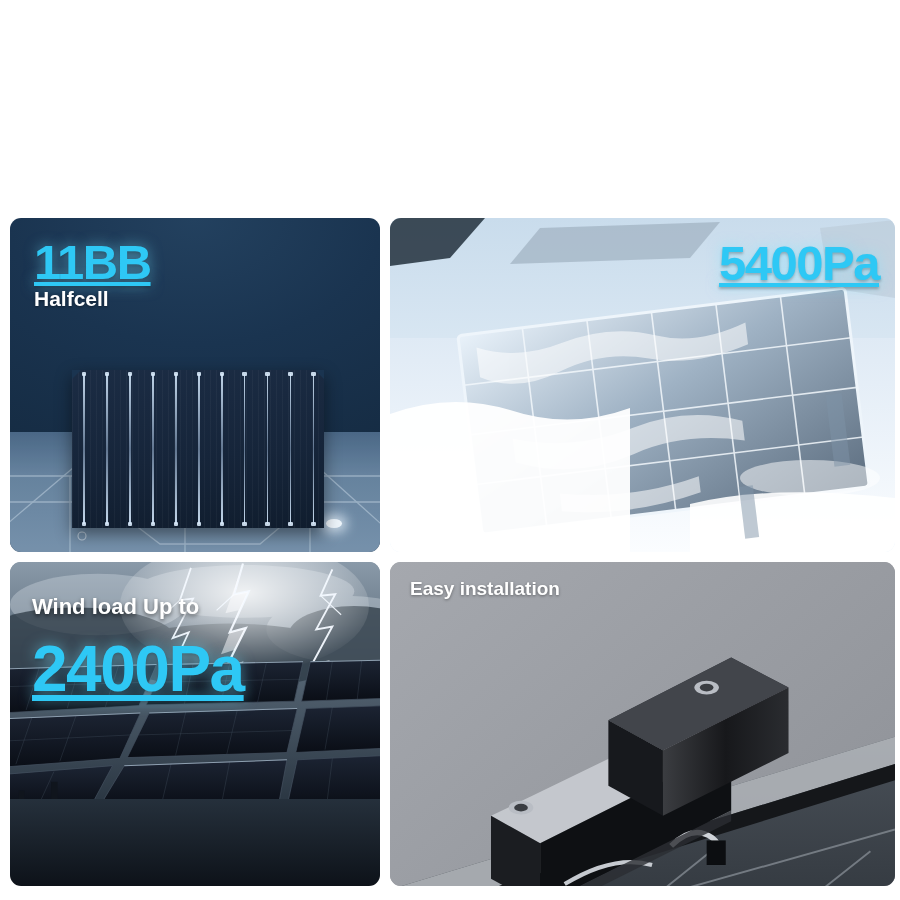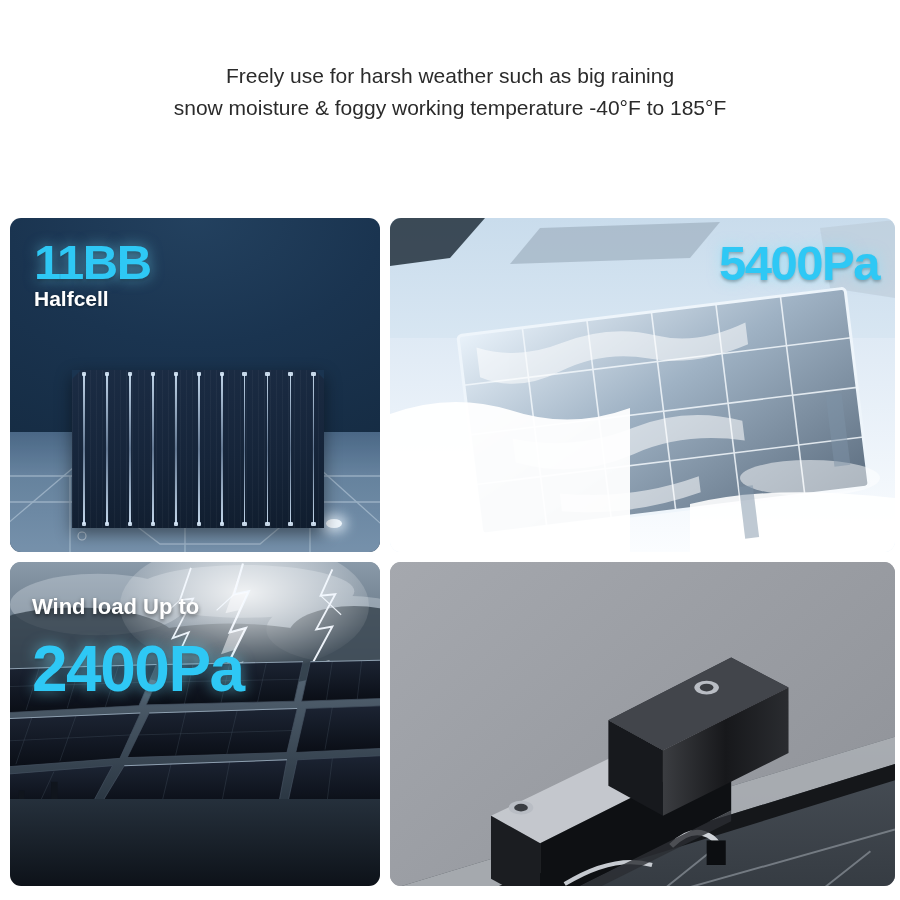--- a/index.html
+++ b/index.html
@@ -90,20 +90,21 @@
   .busbar .cap.t{top:-2px;} .busbar .cap.b{bottom:-2px;}
 
   .ov { position:absolute; z-index:5; }
   .p-halfcell .ov { left:24px; top:20px; }
   .big-cyan {
     color:#2ec8f5;
     font-weight:bold;
     letter-spacing:-1.5px;
     line-height:1;
     text-shadow:0 0 14px rgba(120,225,255,.55), 0 2px 3px rgba(0,0,0,.30);
+    text-decoration:underline;
   }
   .bb-num { font-size:49px; }
   .sub-white {
     color:#ffffff; font-weight:600; font-size:21px; 
     text-shadow:0 1px 3px rgba(0,0,0,.45);
   }
 
   
   .p-snow { background:linear-gradient(160deg,#cfe3f2 0%, #eaf3fb 45%, #dfecf7 100%); }
   .p-snow .scene { position:absolute; inset:0; }
@@ -133,24 +134,20 @@
   }
   .install-sub {
     color:#ffffff; font-weight:bold; font-size:19px; margin-top:2px;
     text-shadow:0 1px 3px rgba(0,0,0,.4);
   }
 </style>
 </head>
 <body>
 
 <div class="header">
-  <div class="subtitle-block">
-    <div class="subtitle-line">Freely use for harsh weather such as big raining</div>
-    <div class="subtitle-line">snow moisture &amp; foggy working temperature -40°F to 185°F</div>
-  </div>
 </div>
 
 <div class="grid">
 
   <div class="panel p-halfcell">
     <div class="techfloor">
       <svg viewBox="0 0 370 120" preserveAspectRatio="none" aria-hidden="true">
         <g stroke="#cfe0ee" stroke-width="1.3" fill="none" opacity=".55">
           <path d="M0 44 L120 44 L175 78 L230 44 L370 44"></path>
           <path d="M0 70 L95 70 L150 112 L250 112 L300 70 L370 70"></path>
@@ -420,16 +417,17 @@
           <ellipse cx="96" cy="180" rx="5" ry="2.8" fill="#3a3d42"></ellipse>
           <path d="M206 208 q16 -16 30 -6 q10 8 -2 16" fill="none" stroke="#cfd3d8" stroke-width="4"></path>
           <rect x="232" y="204" width="14" height="18" fill="#0c0e11"></rect>
           <path d="M128 236 q36 -22 64 -14" fill="none" stroke="#c6cad0" stroke-width="3"></path>
           <path d="M110 252 L250 182 L250 190 L110 260 Z" fill="#2a2d32" opacity=".8"></path>
         </g>
         <ellipse cx="150" cy="262" rx="70" ry="14" fill="#ffffff" opacity=".18"></ellipse>
       </svg>
     </div>
     <div class="ov">
+      <div class="install-sub">Easy installation</div>
     </div>
   </div>
 
 </div>
 
 </body></html>

